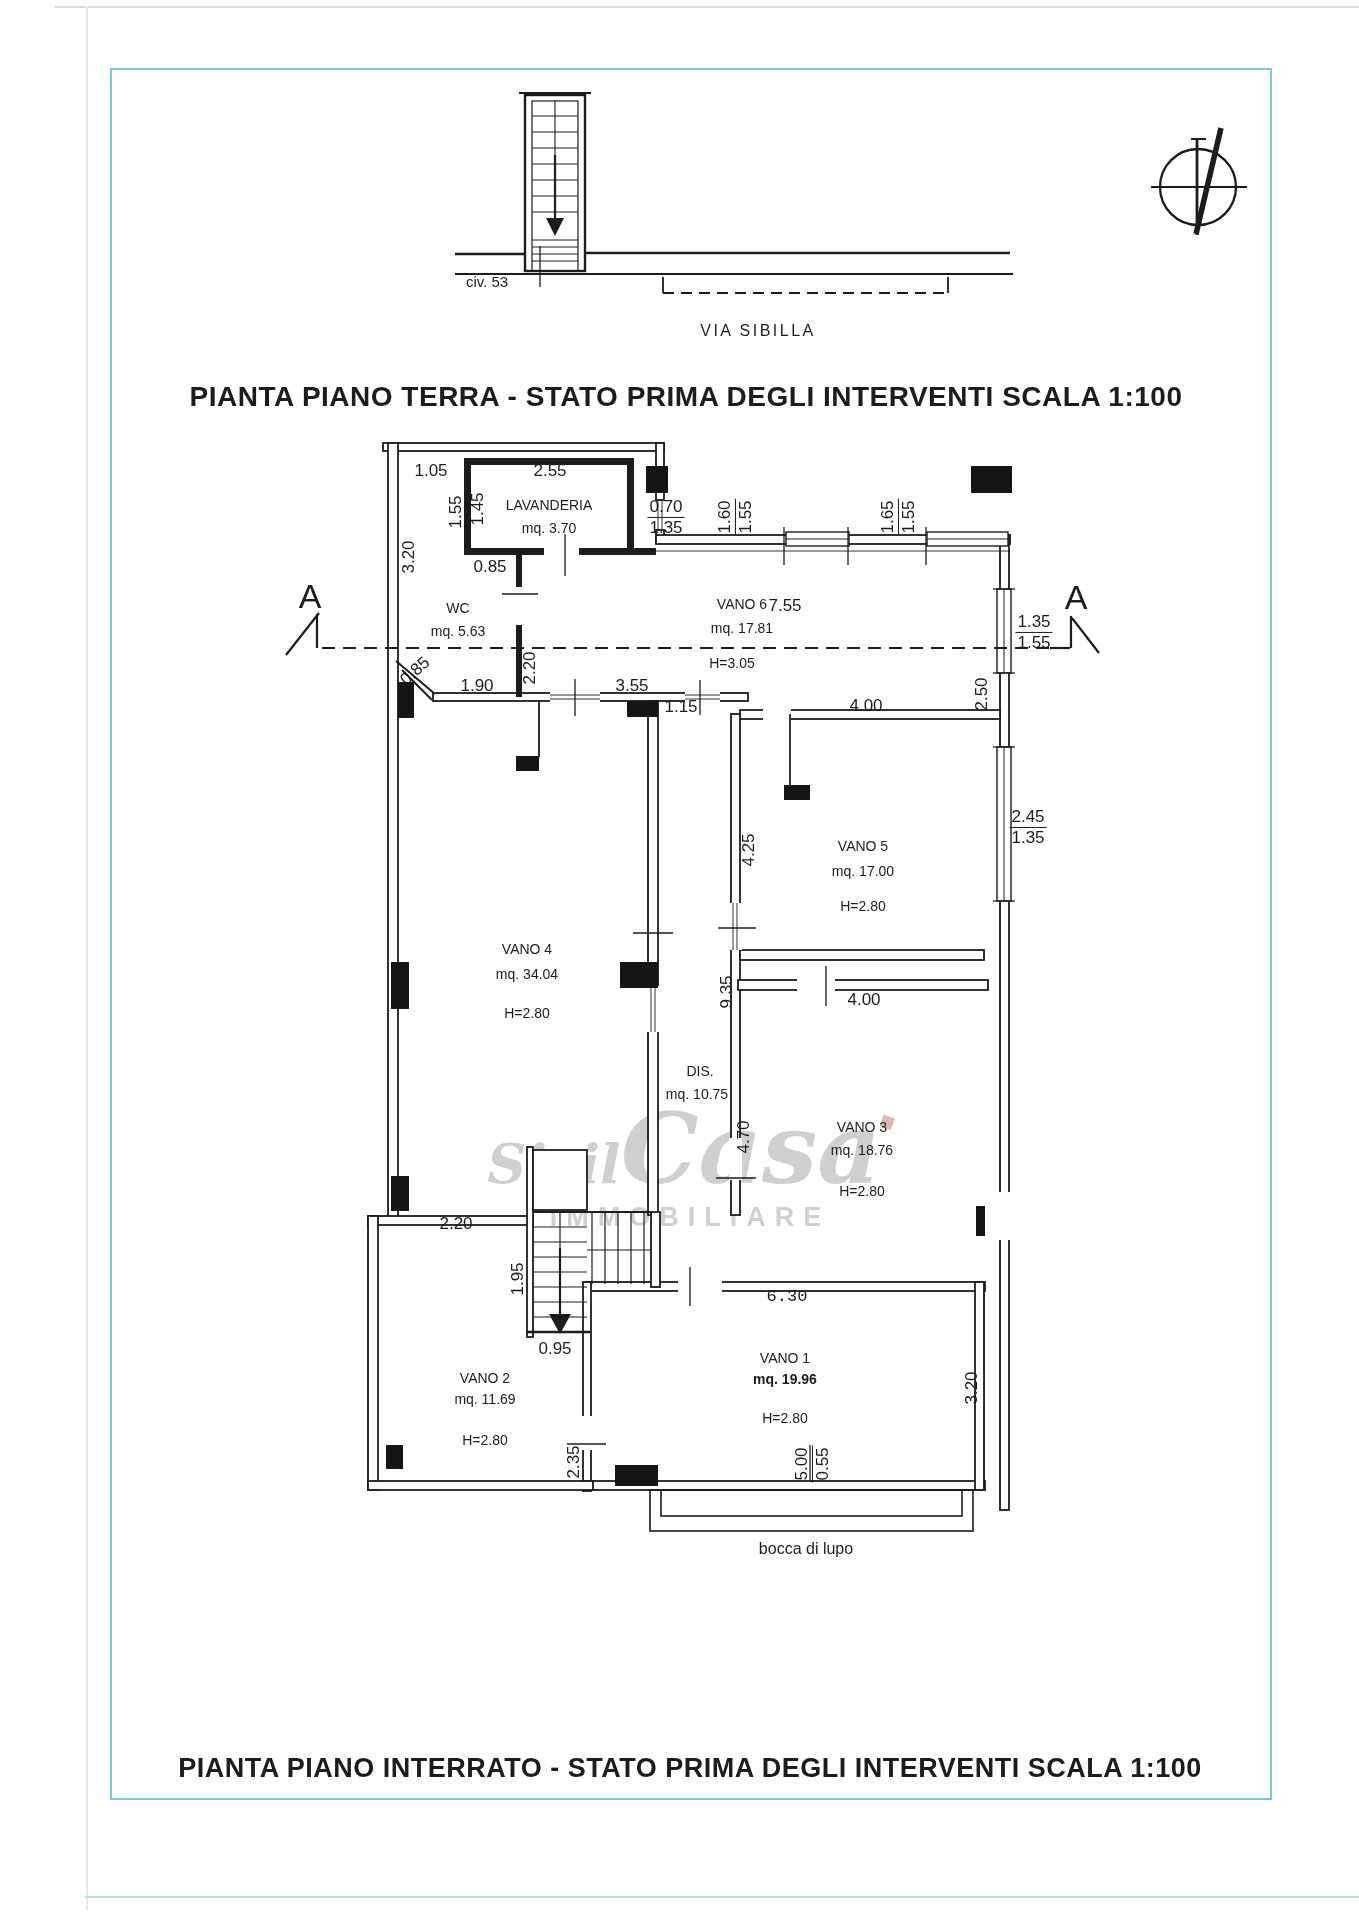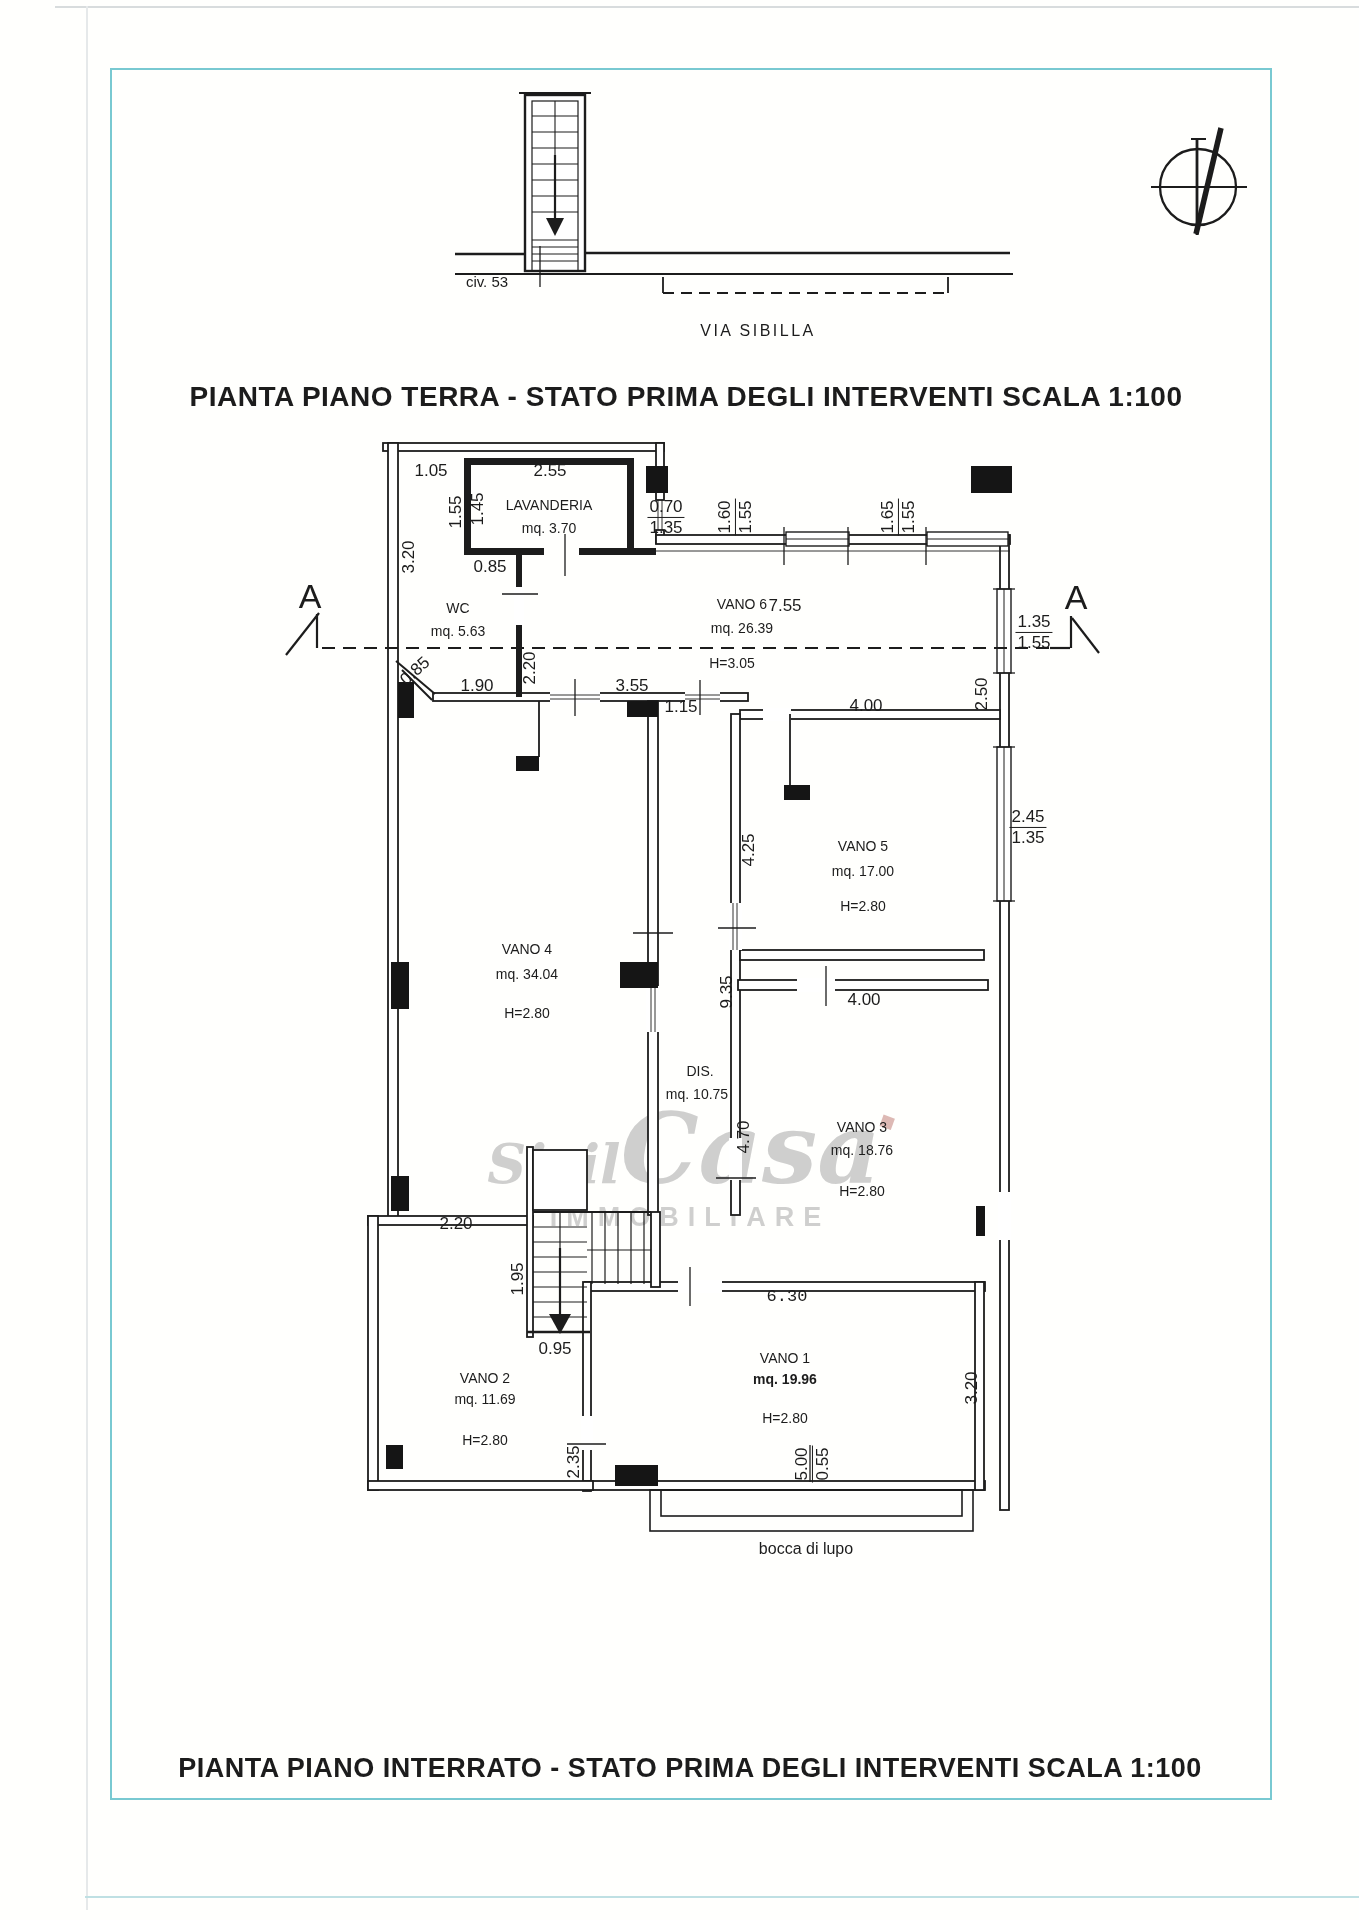--- a/index.html
+++ b/index.html
@@ -262,21 +262,21 @@
   <div class="lbl sec" style="left:310px;top:597px;">A</div>
   <div class="lbl sec" style="left:1076px;top:598px;">A</div>
 
   <div class="lbl room" style="left:458px;top:608px;">WC</div>
   <div class="lbl room" style="left:458px;top:631px;">mq. 5.63</div>
 
   <div class="lbl room" style="left:549px;top:505px;">LAVANDERIA</div>
   <div class="lbl room" style="left:549px;top:528px;">mq. 3.70</div>
 
   <div class="lbl room" style="left:742px;top:604px;">VANO 6</div>
-  <div class="lbl room" style="left:742px;top:628px;">mq. 26.39</div>
+  <div class="lbl room" style="left:742px;top:628px;">mq. 17.81</div>
   <div class="lbl room" style="left:732px;top:663px;">H=3.05</div>
 
   <div class="lbl room" style="left:863px;top:846px;">VANO 5</div>
   <div class="lbl room" style="left:863px;top:871px;">mq. 17.00</div>
   <div class="lbl room" style="left:863px;top:906px;">H=2.80</div>
 
   <div class="lbl room" style="left:527px;top:949px;">VANO 4</div>
   <div class="lbl room" style="left:527px;top:974px;">mq. 34.04</div>
   <div class="lbl room" style="left:527px;top:1013px;">H=2.80</div>
 

